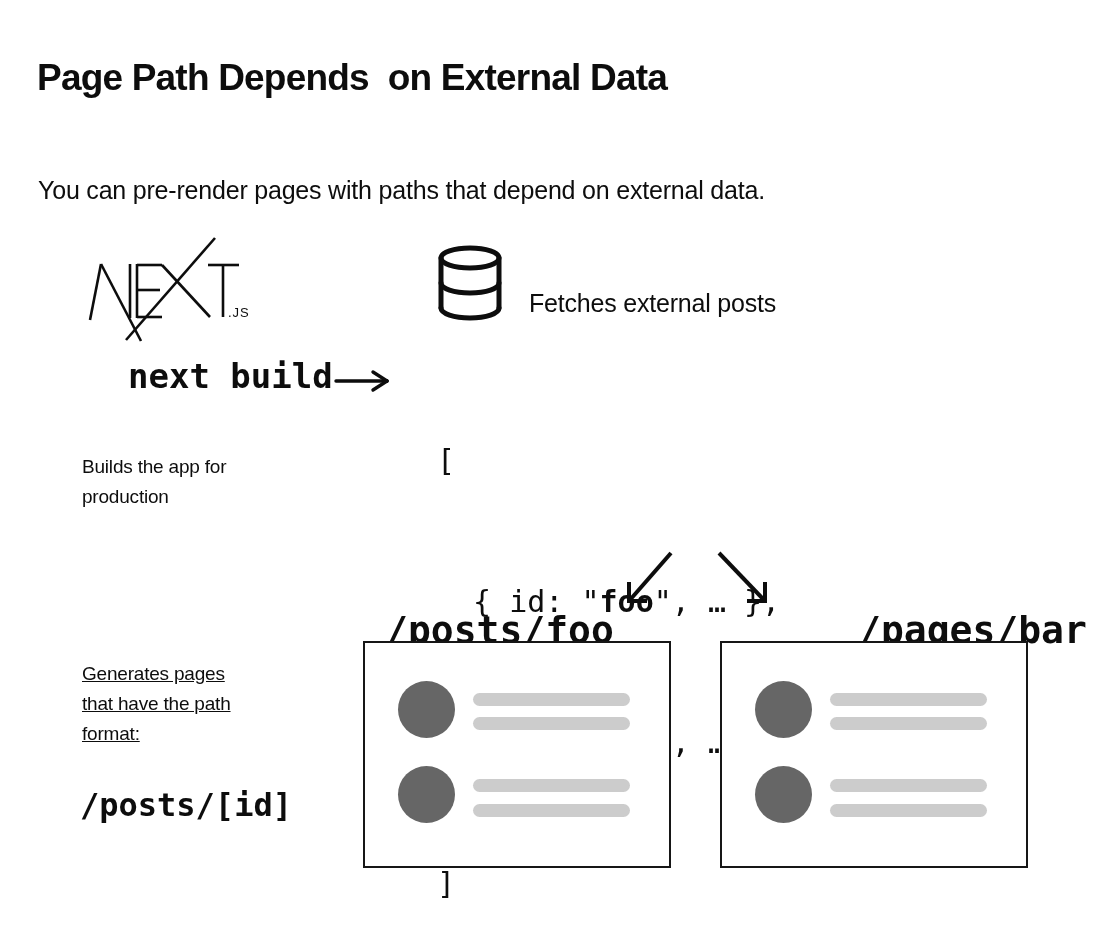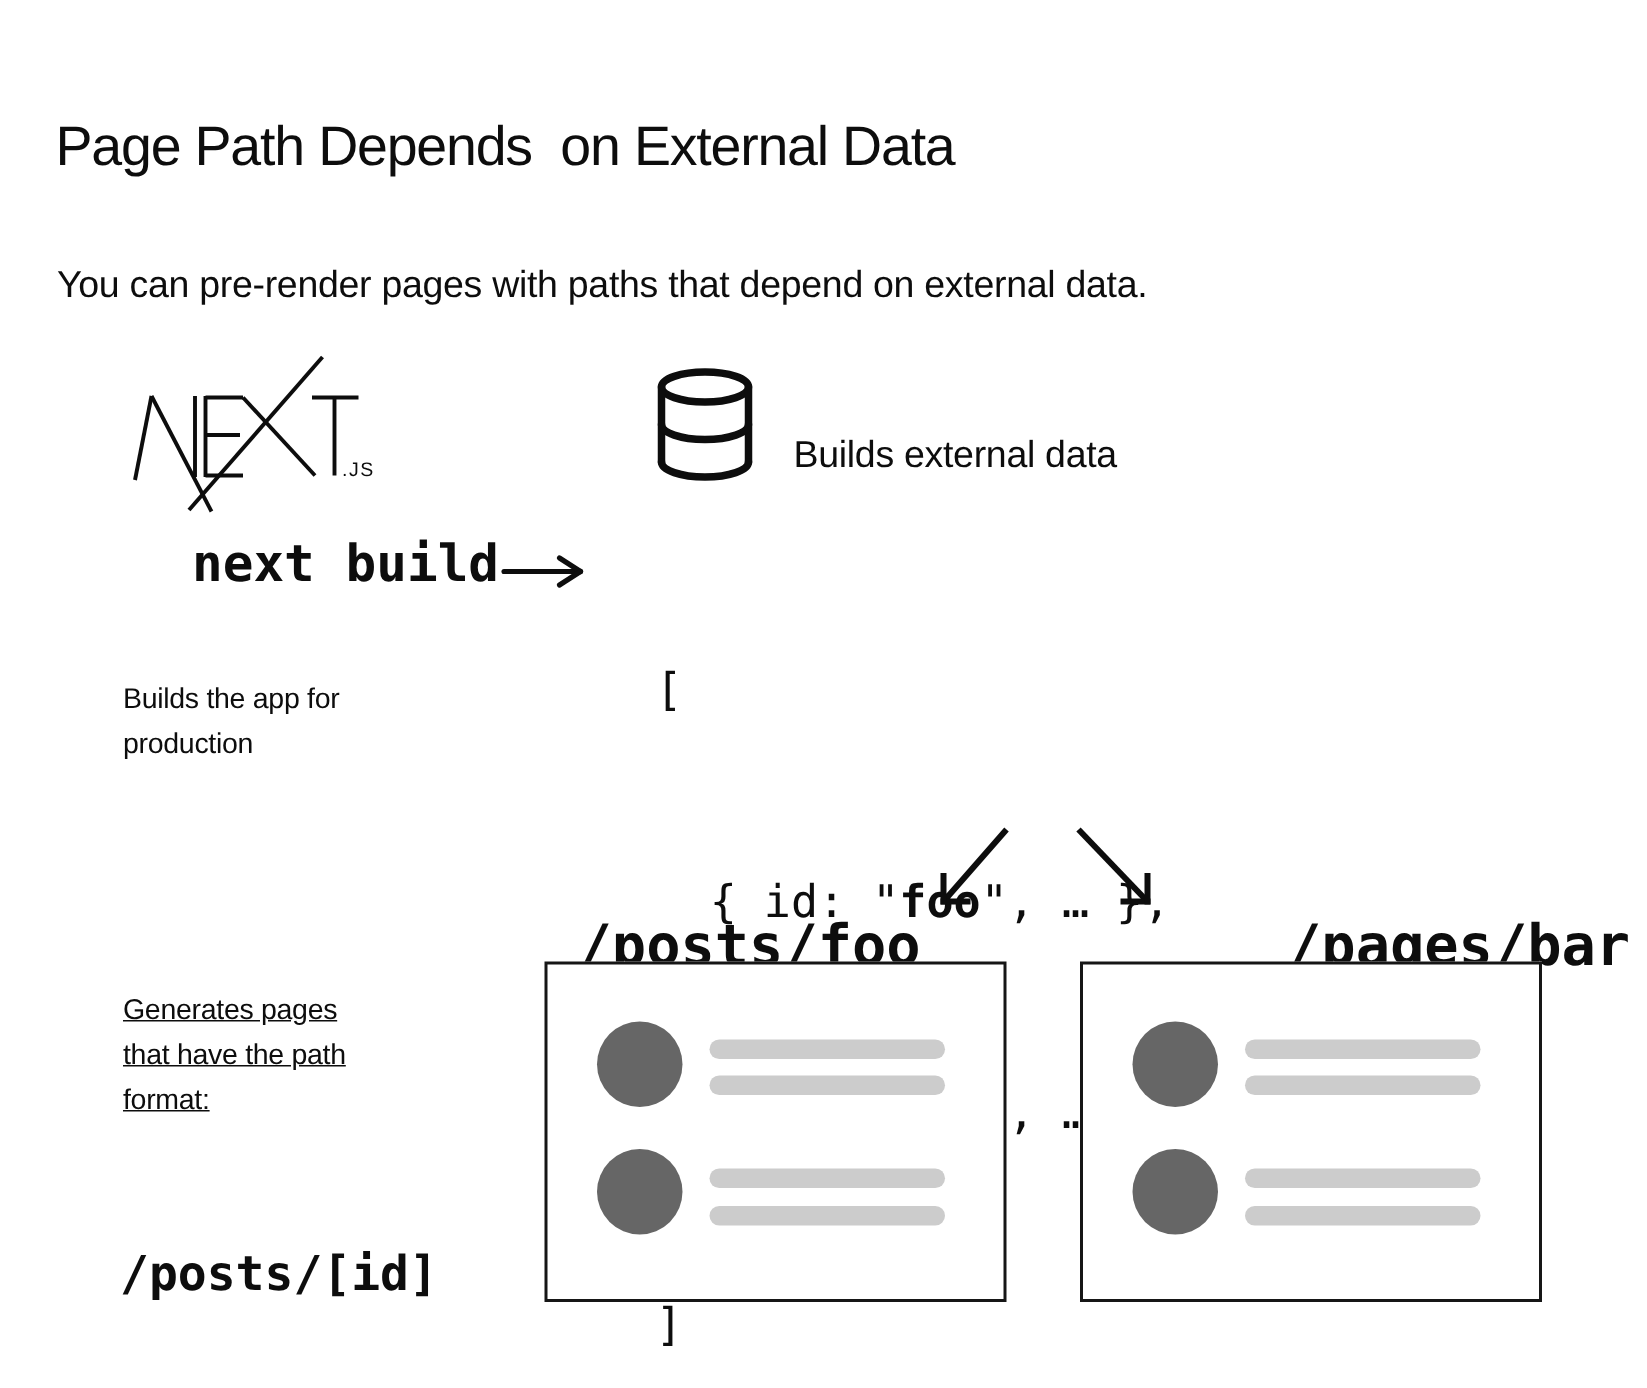--- a/index.html
+++ b/index.html
@@ -4,22 +4,22 @@
 <style>
   html,body{margin:0;padding:0;background:#ffffff;}
   body{
     position:relative;
     width:1098px;height:925px;
     font-family:"Liberation Sans", sans-serif;
     color:#0d0d0d;
     overflow:hidden;
   }
   .title{
-    position:absolute;left:37px;top:52px;
-    font-size:37px;font-weight:400;letter-spacing:-0.8px;
+    position:absolute;left:37px;top:32px;
+    font-size:37px;font-weight:700;letter-spacing:-0.8px;
     white-space:pre;
   }
   .subtitle{
     position:absolute;left:38px;top:151px;
     font-size:25px;letter-spacing:-0.2px;text-align:center;
   }
   .logo-svg{position:absolute;left:80px;top:236px;}
   .db-svg{position:absolute;left:437px;top:245px;}
   .fetch-label{
     position:absolute;left:529px;top:264px;
@@ -38,21 +38,21 @@
   }
   .code .val{font-weight:700;}
   .note{
     position:absolute;left:82px;
     font-size:19px;line-height:30px;letter-spacing:-0.2px;
     white-space:pre-line;
   }
   #builds-note{top:433px;}
   #generates-note{top:640px;text-decoration:underline;}
   .path-format{
-    position:absolute;left:80px;top:830px;
+    position:absolute;left:80px;top:786px;
     font-family:"DejaVu Sans Mono", monospace;
     font-weight:700;font-size:32px;white-space:pre;
   }
   .fan-arrows-svg{position:absolute;left:615px;top:545px;}
   .page-path{
     position:absolute;top:608px;
     font-family:"DejaVu Sans Mono", monospace;
     font-weight:700;font-size:38px;white-space:pre;margin-left:20px;
   }
   #page-path-left{left:365px;}
@@ -109,21 +109,21 @@
 <svg class="db-svg" width="66" height="76" viewBox="0 0 66 76">
   <g stroke-width="5" stroke-linecap="round" stroke-linejoin="round">
     <ellipse cx="33" cy="13" rx="29" ry="10"></ellipse>
     <path d="M4,13 V63"></path>
     <path d="M62,13 V63"></path>
     <path d="M4,63 a29,10 0 0 0 58,0"></path>
     <path d="M4,38 a29,10 0 0 0 58,0"></path>
   </g>
 </svg>
 
-<p class="fetch-label">Builds external data</p>
+<p class="fetch-label">Fetches external posts</p>
 
 <div class="cmd">next build</div>
 
 <svg class="build-arrow-svg" width="62" height="30" viewBox="0 0 62 30">
   <g stroke-width="3.4" stroke-linecap="round">
     <line x1="4" y1="15" x2="55" y2="15"></line>
     <line x1="55" y1="15" x2="41" y2="6"></line>
     <line x1="55" y1="15" x2="41" y2="24"></line>
   </g>
 </svg>

